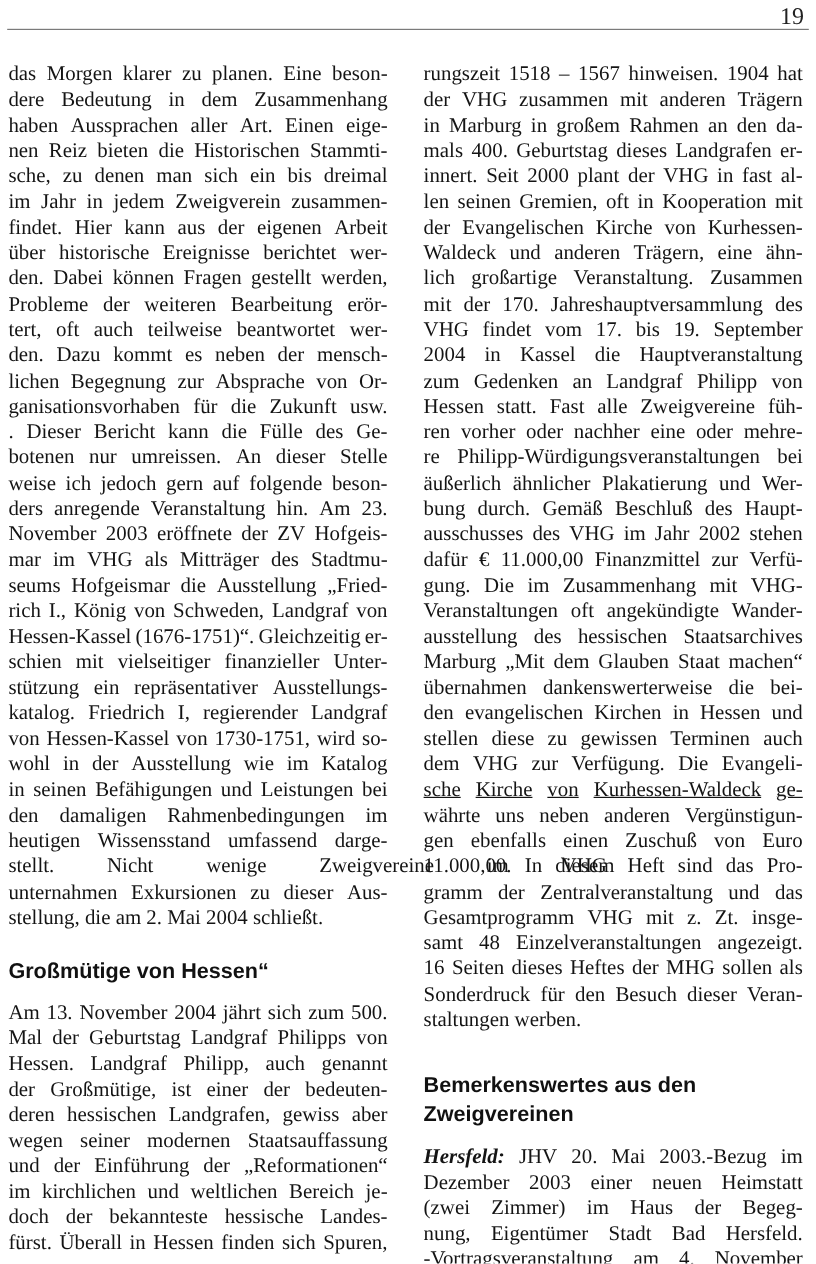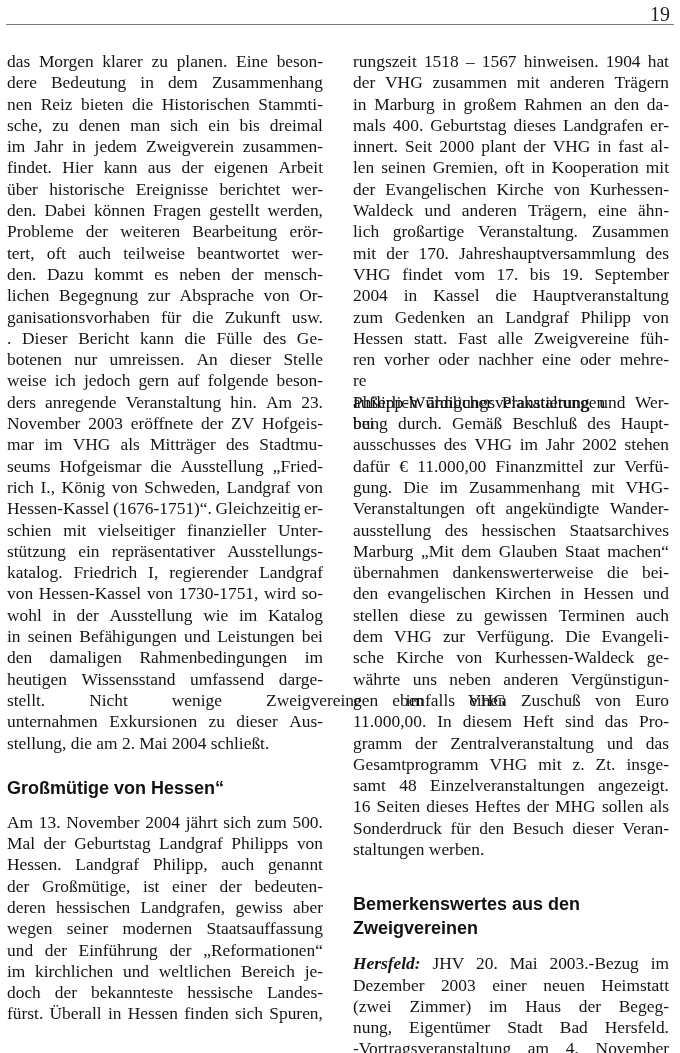--- a/index.html
+++ b/index.html
@@ -33,20 +33,28 @@
         <span>beson-</span>
       </div>
       <div class="j" style="height: 21.3px; white-space: nowrap;">
         <span>dere</span>
         <span>Bedeutung</span>
         <span>in</span>
         <span>dem</span>
         <span>Zusammenhang</span>
       </div>
       <div class="j" style="height: 21.3px; white-space: nowrap;">
+        <span>haben</span>
+        <span>Aussprachen</span>
+        <span>aller</span>
+        <span>Art.</span>
+        <span>Einen</span>
+        <span>eige-</span>
+      </div>
+      <div class="j" style="height: 21.3px; white-space: nowrap;">
         <span>nen</span>
         <span>Reiz</span>
         <span>bieten</span>
         <span>die</span>
         <span>Historischen</span>
         <span>Stammti-</span>
       </div>
       <div class="j" style="height: 21.3px; white-space: nowrap;">
         <span>sche,</span>
         <span>zu</span>
@@ -487,21 +495,21 @@
       </div>
       <div class="j" style="height: 21.3px; white-space: nowrap;">
         <span>ren</span>
         <span>vorher</span>
         <span>oder</span>
         <span>nachher</span>
         <span>eine</span>
         <span>oder</span>
         <span>mehre-</span>
       </div>
-      <div class="j" style="height: 21.3px; white-space: nowrap; flex-direction: column;">
+      <div class="j" style="height: 21.3px; white-space: nowrap;">
         <span>re</span>
         <span>Philipp-Würdigungsveranstaltungen</span>
         <span>bei</span>
       </div>
       <div class="j" style="height: 21.3px; white-space: nowrap;">
         <span>äußerlich</span>
         <span>ähnlicher</span>
         <span>Plakatierung</span>
         <span>und</span>
         <span>Wer-</span>
@@ -582,21 +590,21 @@
         <span>auch</span>
       </div>
       <div class="j" style="height: 21.3px; white-space: nowrap;">
         <span>dem</span>
         <span>VHG</span>
         <span>zur</span>
         <span>Verfügung.</span>
         <span>Die</span>
         <span>Evangeli-</span>
       </div>
-      <div class="j" style="height: 21.3px; white-space: nowrap;">
+      <div class="j" style="height: 21.3px; white-space: nowrap; text-decoration: underline;">
         <span>sche</span>
         <span>Kirche</span>
         <span>von</span>
         <span>Kurhessen-Waldeck</span>
         <span>ge-</span>
       </div>
       <div class="j" style="height: 21.3px; white-space: nowrap;">
         <span>währte</span>
         <span>uns</span>
         <span>neben</span>

